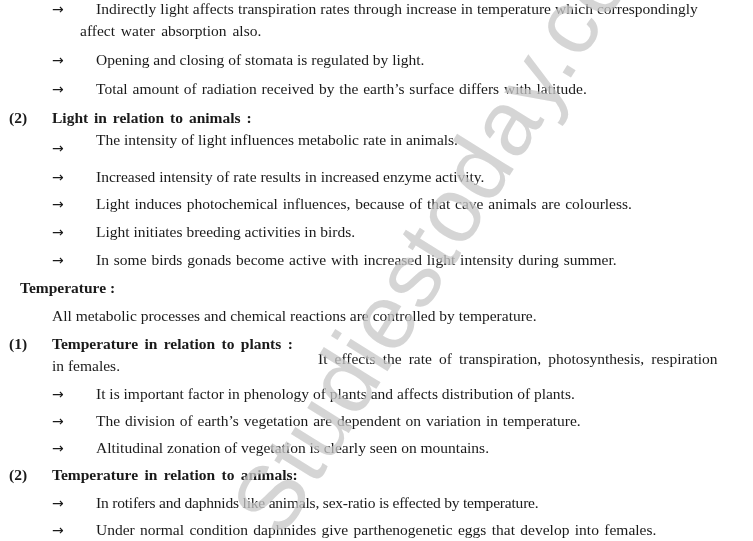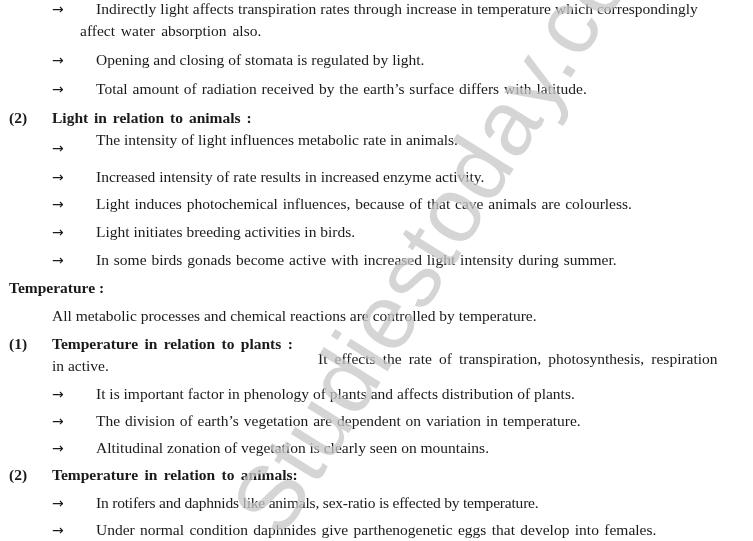--- a/index.html
+++ b/index.html
@@ -77,27 +77,27 @@
 
   <span class="arrow" style="top:195px">→</span>
   <span class="line" style="left:96px; top:195px; word-spacing:1px">Light induces photochemical influences, because of that cave animals are colourless.</span>
 
   <span class="arrow" style="top:223px">→</span>
   <span class="line" style="left:96px; top:223px">Light initiates breeding activities in birds.</span>
 
   <span class="arrow" style="top:251px">→</span>
   <span class="line" style="left:96px; top:251px; word-spacing:1px">In some birds gonads become active with increased light intensity during summer.</span>
 
-  <span class="line bold" style="left:9px; top:279px">Temperature :</span>
+  <span class="line bold" style="left:20px; top:279px">Temperature :</span>
   <span class="line" style="left:52px; top:307px">All metabolic processes and chemical reactions are controlled by temperature.</span>
 
   <span class="num" style="top:335px; line-height:18px">(1)</span>
   <span class="line bold" style="left:52px; top:335px; word-spacing:2.5px">Temperature in relation to plants :</span>
   <span class="line" style="left:318px; top:350px; word-spacing:3.2px">It effects the rate of transpiration, photosynthesis, respiration</span>
-  <span class="line" style="left:52px; top:357px">in active.</span>
+  <span class="line" style="left:52px; top:357px">in females.</span>
 
   <span class="arrow" style="top:385px">→</span>
   <span class="line" style="left:96px; top:385px">It is important factor in phenology of plants and affects distribution of plants.</span>
 
   <span class="arrow" style="top:412px">→</span>
   <span class="line" style="left:96px; top:412px; word-spacing:1px">The division of earth’s vegetation are dependent on variation in temperature.</span>
 
   <span class="arrow" style="top:439px">→</span>
   <span class="line" style="left:96px; top:439px">Altitudinal zonation of vegetation is clearly seen on mountains.</span>
 

